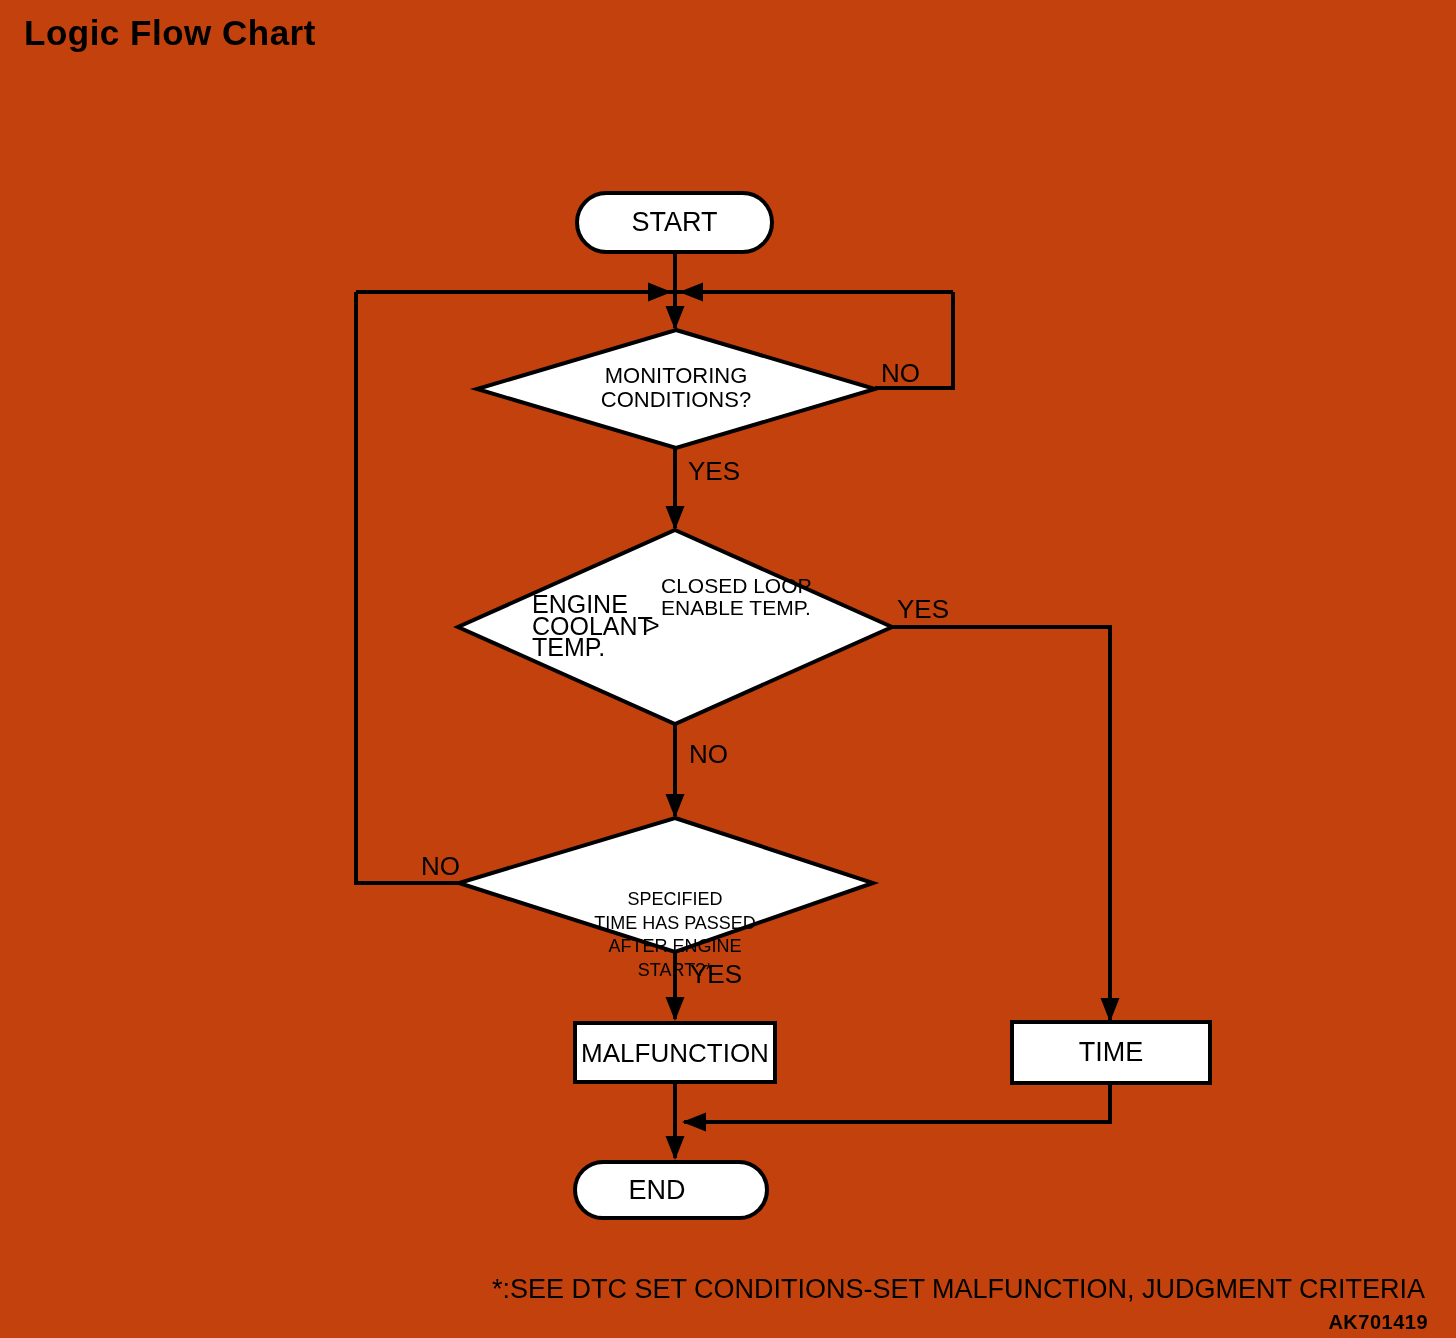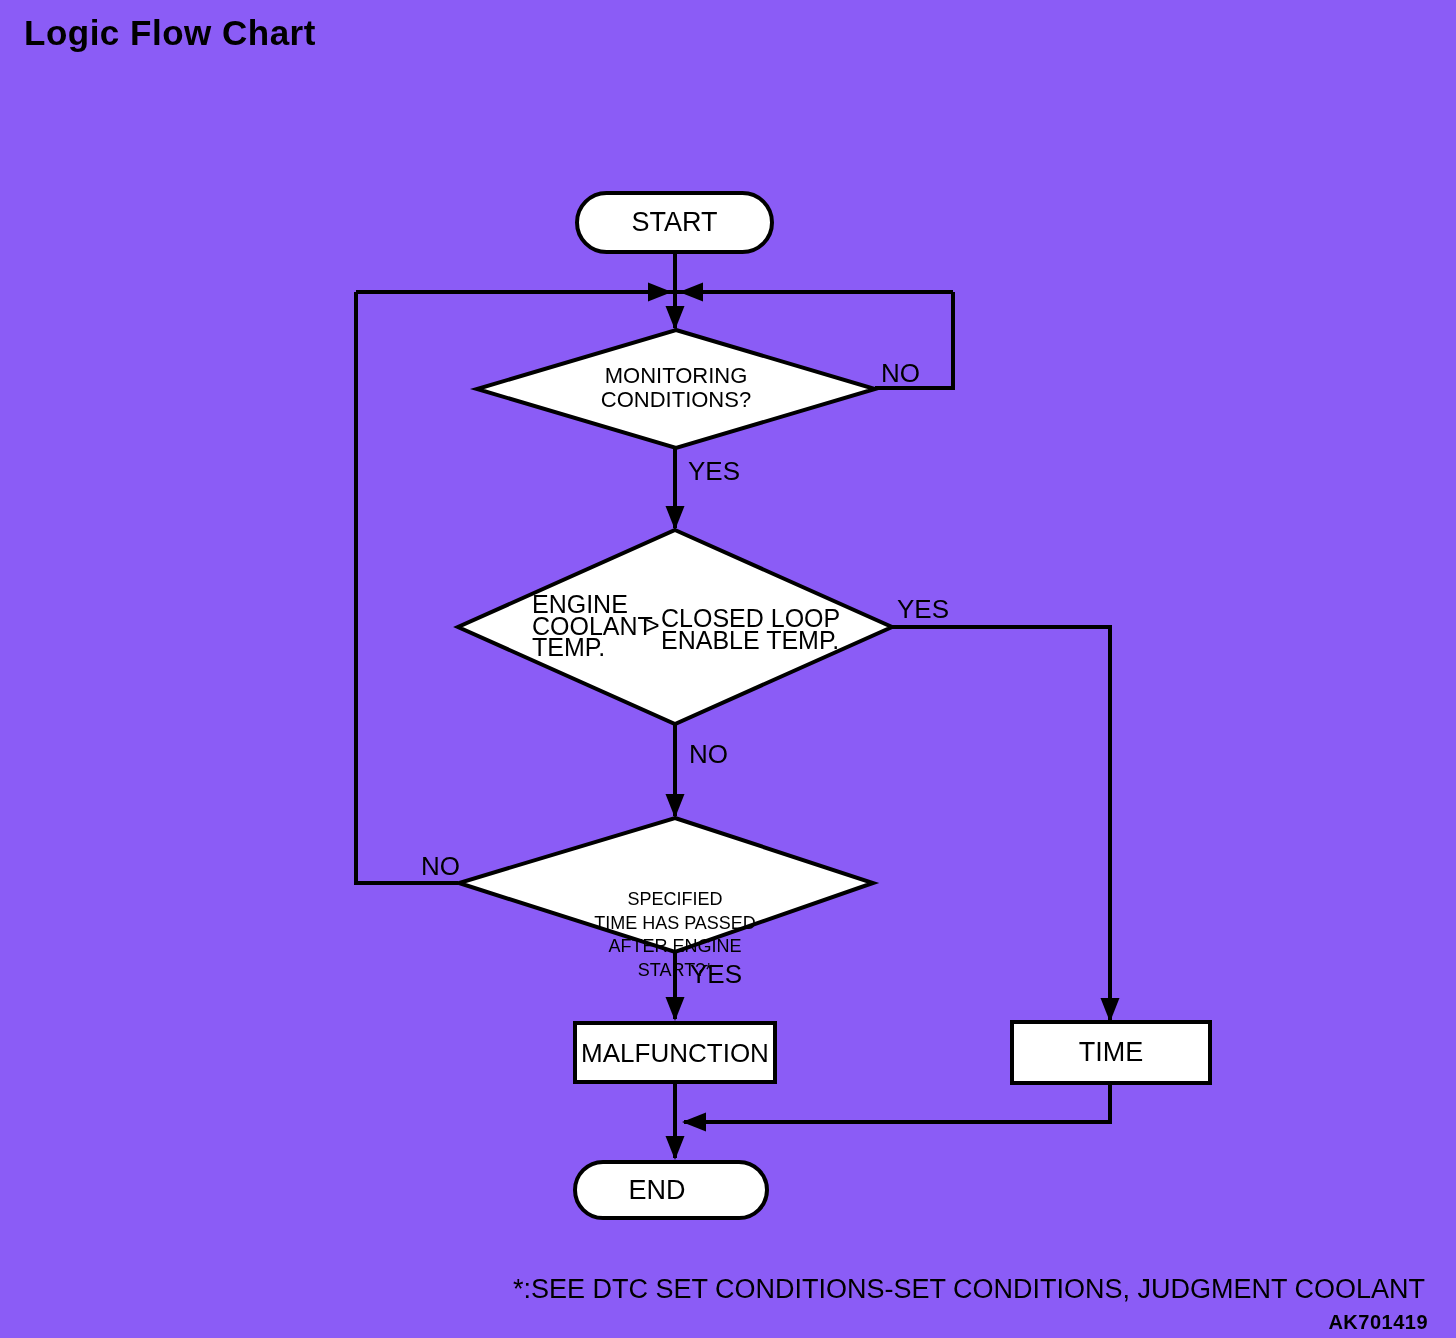--- a/index.html
+++ b/index.html
@@ -1,19 +1,19 @@
 <!DOCTYPE html>
 <html><head>
 <meta charset="utf-8">
 <style>
   html,body{margin:0;padding:0;background:#ffffff;}
   #canvas{
     position:relative;
     width:1456px;height:1338px;
-    background:#8b5cf6;
+    background:#c2410c;
     font-family:"Liberation Sans", sans-serif;
     color:#000;
     overflow:hidden;
   }
   #canvas svg{position:absolute;left:0;top:0;}
   .lbl{position:absolute;white-space:pre-line;color:#000;}
   .title{font-size:35px;font-weight:bold;letter-spacing:0.5px;}
   .boxlbl{display:flex;align-items:center;justify-content:center;text-align:center;}
   .c26{font-size:26px;line-height:1;}
   .c27{font-size:27px;line-height:1;text-align:right;}
@@ -65,37 +65,37 @@
 
   <div class="lbl boxlbl c27" style="left:577px;top:193px;width:195px;height:59px;">START</div>
 
   <div class="lbl diamond-text" style="left:476px;top:364px;width:400px;font-size:22px;line-height:24px;">MONITORING
 CONDITIONS?</div>
 
   <div class="lbl" style="left:532px;top:594px;font-size:25px;line-height:21.5px;text-align:left;">ENGINE
 COOLANT
 TEMP.</div>
   <div class="lbl" style="left:645px;top:613px;font-size:25px;line-height:1;">&gt;</div>
-  <div class="lbl" style="left:661px;top:607px;font-size:25px;line-height:22px;text-align:left;">CLOSED LOOP
+  <div class="lbl" style="left:661px;top:575px;font-size:21px;line-height:22px;text-align:left;">CLOSED LOOP
 ENABLE TEMP.</div>
 
   <div class="lbl diamond-text" style="left:475px;top:888px;width:400px;font-size:18px;line-height:23.5px;">SPECIFIED
 TIME HAS PASSED
 AFTER ENGINE
 START?*</div>
 
   <div class="lbl boxlbl c26" style="left:575px;top:1023px;width:200px;height:59px;">MALFUNCTION</div>
 
   <div class="lbl boxlbl c27" style="left:1012px;top:1022px;width:198px;height:61px;">TIME</div>
 
   <div class="lbl boxlbl c27" style="left:575px;top:1162px;width:164px;height:56px;">END</div>
 
   <div class="lbl c26" style="left:881px;top:360px;">NO</div>
   <div class="lbl c26" style="left:688px;top:458px;">YES</div>
   <div class="lbl c26" style="left:897px;top:596px;">YES</div>
   <div class="lbl c26" style="left:689px;top:741px;">NO</div>
   <div class="lbl c26" style="left:421px;top:853px;">NO</div>
   <div class="lbl c26" style="left:690px;top:961px;">YES</div>
 
-  <div class="lbl footnote" style="right:31px;top:1274px;">*:SEE DTC SET CONDITIONS-SET CONDITIONS, JUDGMENT COOLANT</div>
+  <div class="lbl footnote" style="right:31px;top:1274px;">*:SEE DTC SET CONDITIONS-SET MALFUNCTION, JUDGMENT CRITERIA</div>
   <div class="lbl figcode" style="right:28px;top:1311px;">AK701419</div>
 
 </div>
 
 </body></html>

